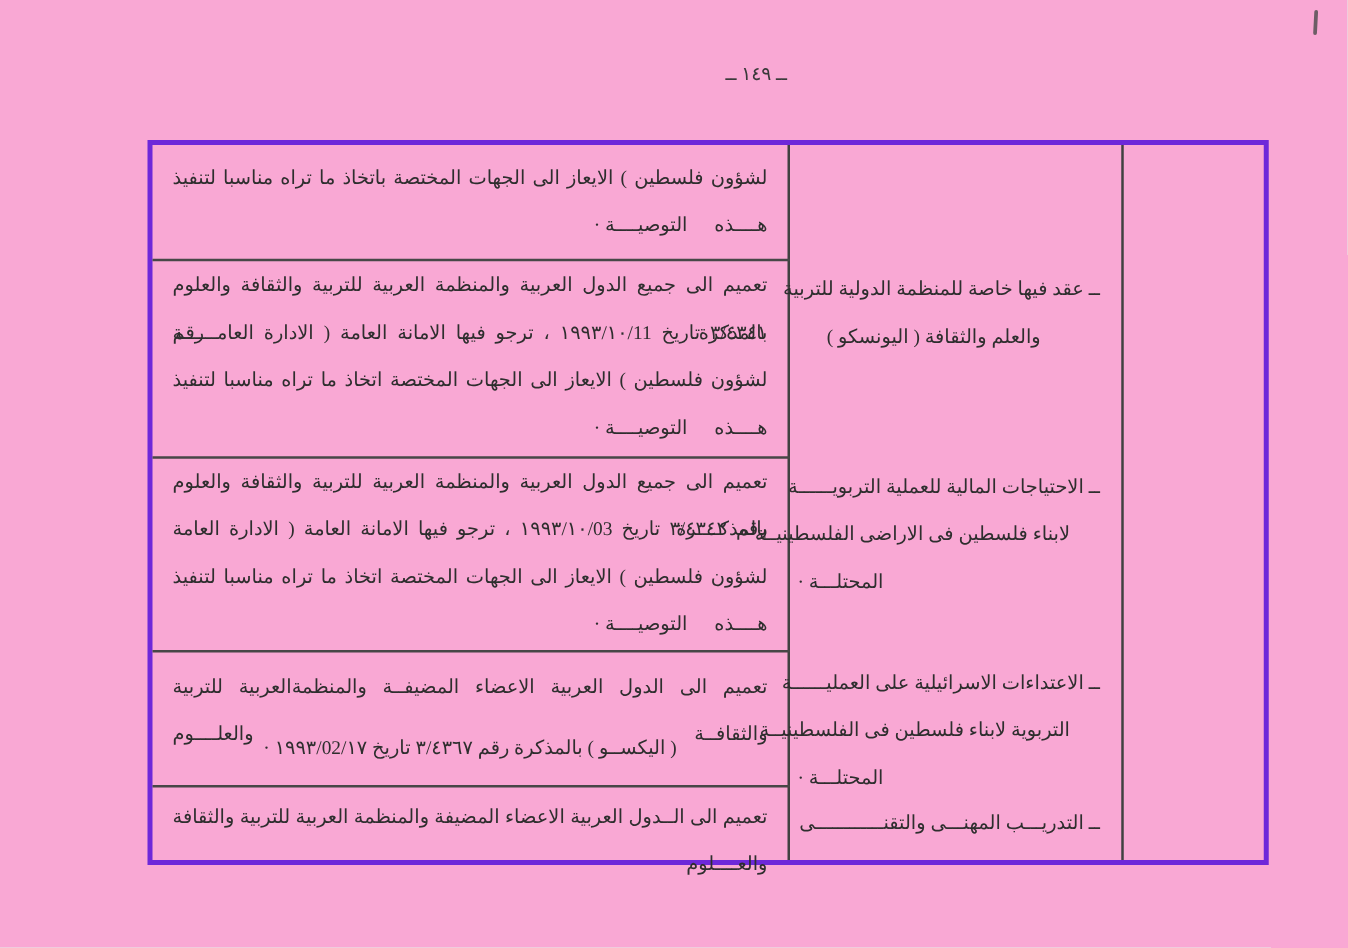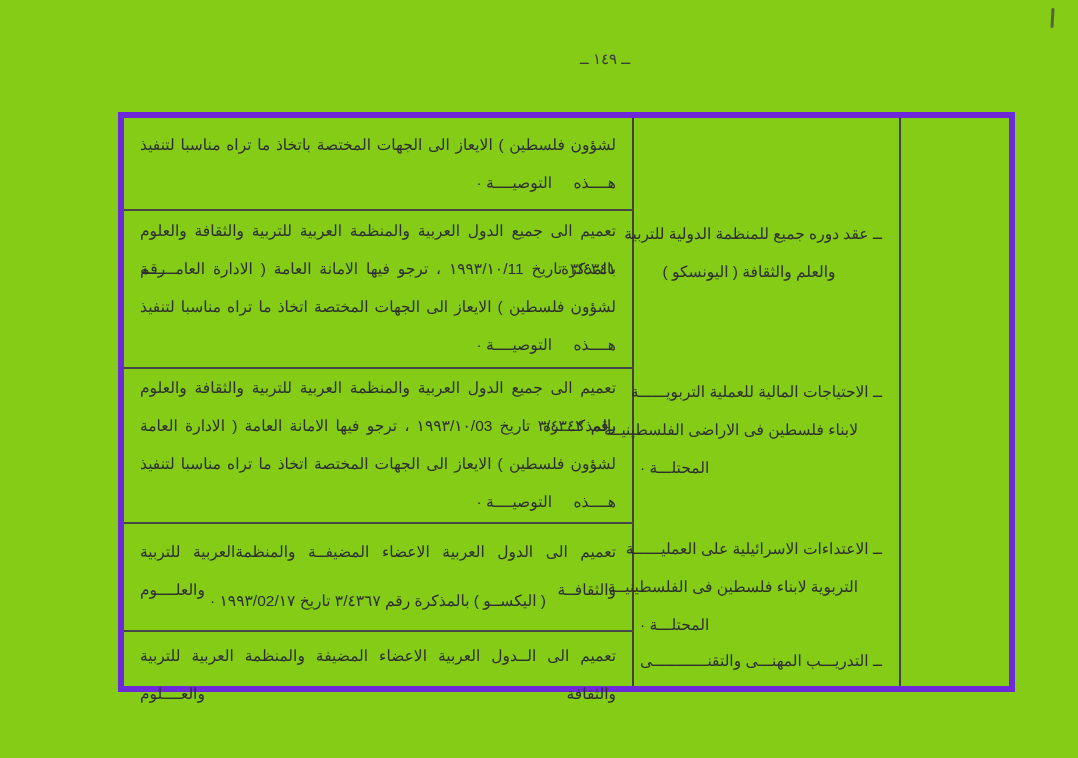--- a/index.html
+++ b/index.html
@@ -1,34 +1,34 @@
 <!DOCTYPE html>
 <html lang="ar"><head>
 <meta charset="utf-8">
 <style>
   html,body{margin:0;padding:0;background:#e8e8e6;}
   #page{
     position:relative;
     width:1078px;height:758px;
-    background:#84cc16;
-    font-family:Liberation Sans, sans-serif;
+    background:#f9a8d4;
+    font-family:Liberation Serif, serif;
     color:#2e2e2e;
     overflow:hidden;
   }
   .pagenum{
     position:absolute;top:50px;left:535px;width:140px;
     text-align:center;font-size:15px;letter-spacing:1px;color:#3a3a3a;
   }
   .speck{
     position:absolute;left:1051px;top:8px;width:3px;height:20px;
     background:#4a4a4a;border-radius:2px;transform:rotate(3deg);opacity:.8;
   }
   .doc-table{
     position:absolute;left:118px;top:112px;width:897px;height:580px;
-    box-sizing:border-box;border:6px solid #6d28d9;
+    box-sizing:border-box;border:4px solid #6d28d9;
     direction:rtl;
   }
   .vline{position:absolute;top:0;bottom:0;width:2px;background:#414141;}
   .vline.a{left:508px;}
   .vline.b{left:775px;}
   .hline{position:absolute;left:0;width:510px;height:2px;background:#474747;}
   .hline.h1{top:91px;}
   .hline.h2{top:249px;}
   .hline.h3{top:404px;}
   .hline.h4{top:512px;}
@@ -101,21 +101,21 @@
     <div class="lcell c4">
       <div class="tline l-full">تعميم الى الدول العربية الاعضاء المضيفــة والمنظمةالعربية للتربية والثقافــة والعلــــوم</div>
       <div class="tline l-center">( اليكســو ) بالمذكرة رقم ٣/٤٣٦٧ تاريخ ١٩٩٣/02/١٧ ·</div>
     </div>
 
     <div class="lcell c5">
       <div class="tline l-full">تعميم الى الــدول العربية الاعضاء المضيفة والمنظمة العربية للتربية والثقافة والعــــلوم</div>
     </div>
 
     <div class="topic t1">
-      <div class="tline l-start">ــ عقد دوره جميع للمنظمة الدولية للتربية</div>
+      <div class="tline l-start">ــ عقد فيها خاصة للمنظمة الدولية للتربية</div>
       <div class="tline l-cont">والعلم والثقافة ( اليونسكو )</div>
     </div>
 
     <div class="topic t2">
       <div class="tline l-start">ــ الاحتياجات المالية للعملية التربويــــــة</div>
       <div class="tline l-cont">لابناء فلسطين فى الاراضى الفلسطينيــة</div>
       <div class="tline l-end">المحتلـــة ·</div>
     </div>
 
     <div class="topic t3">

